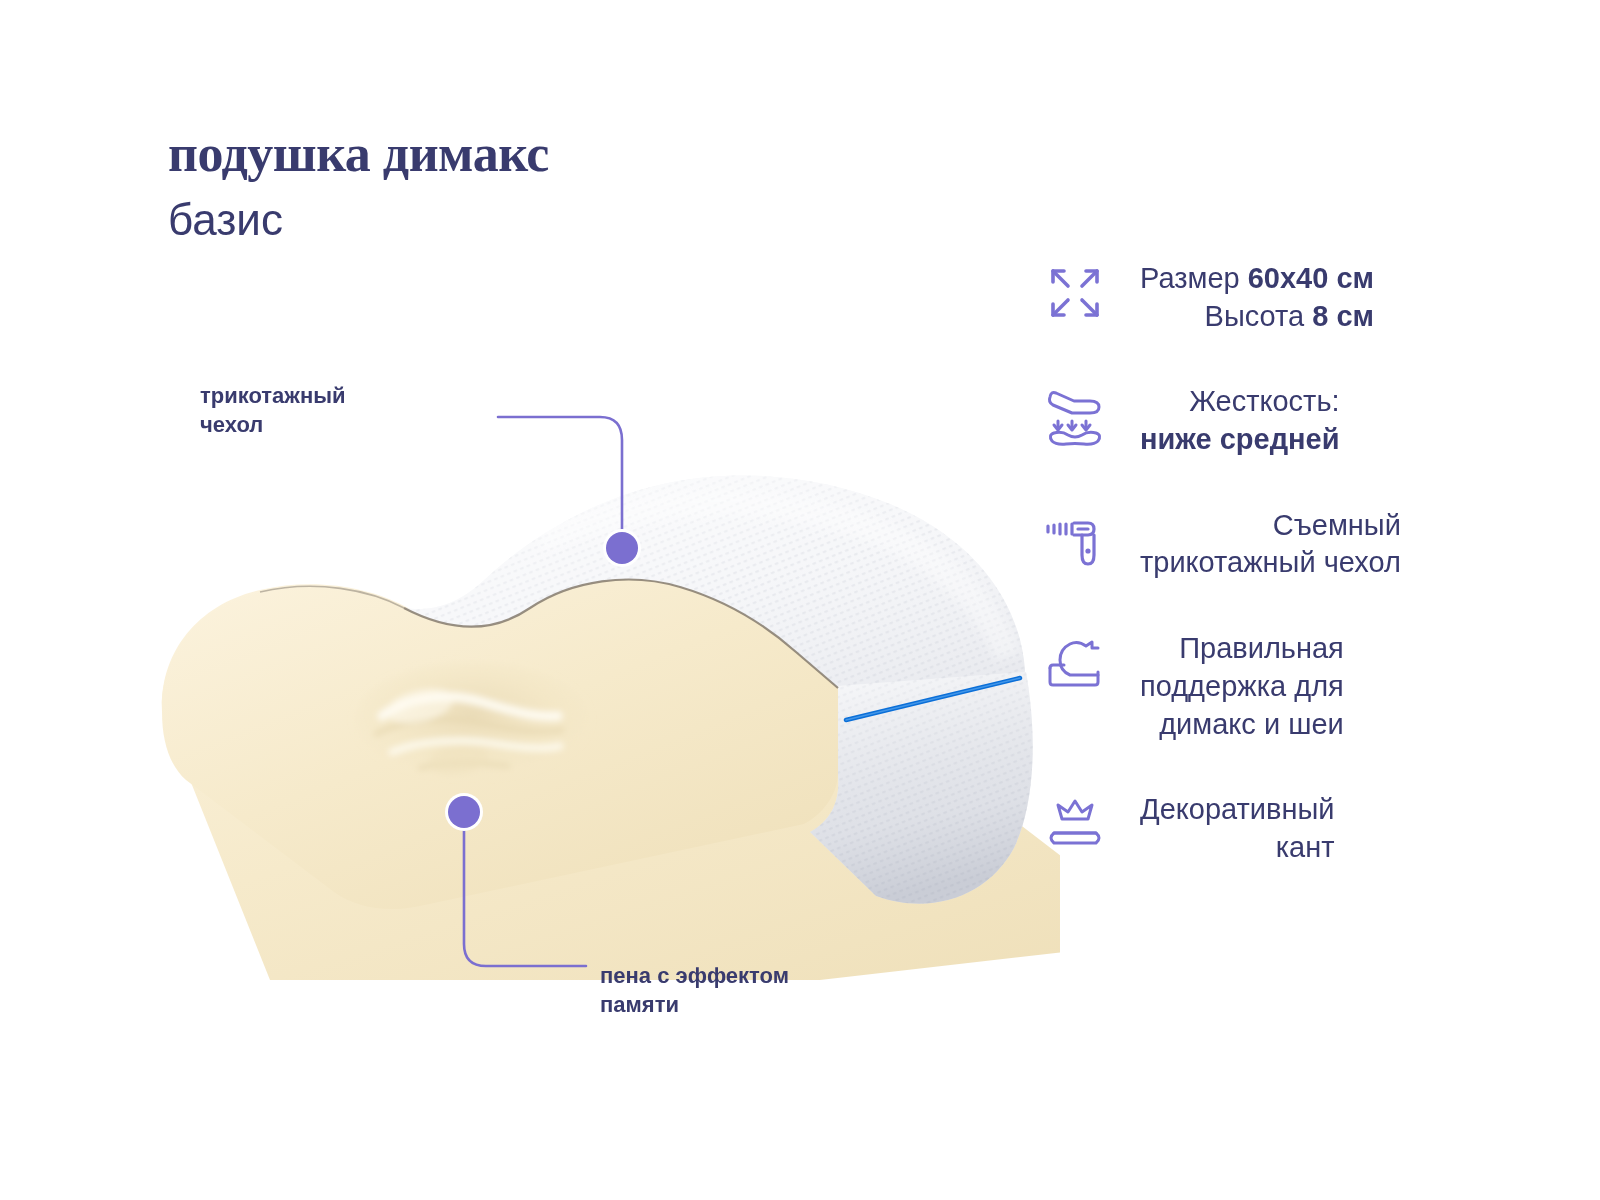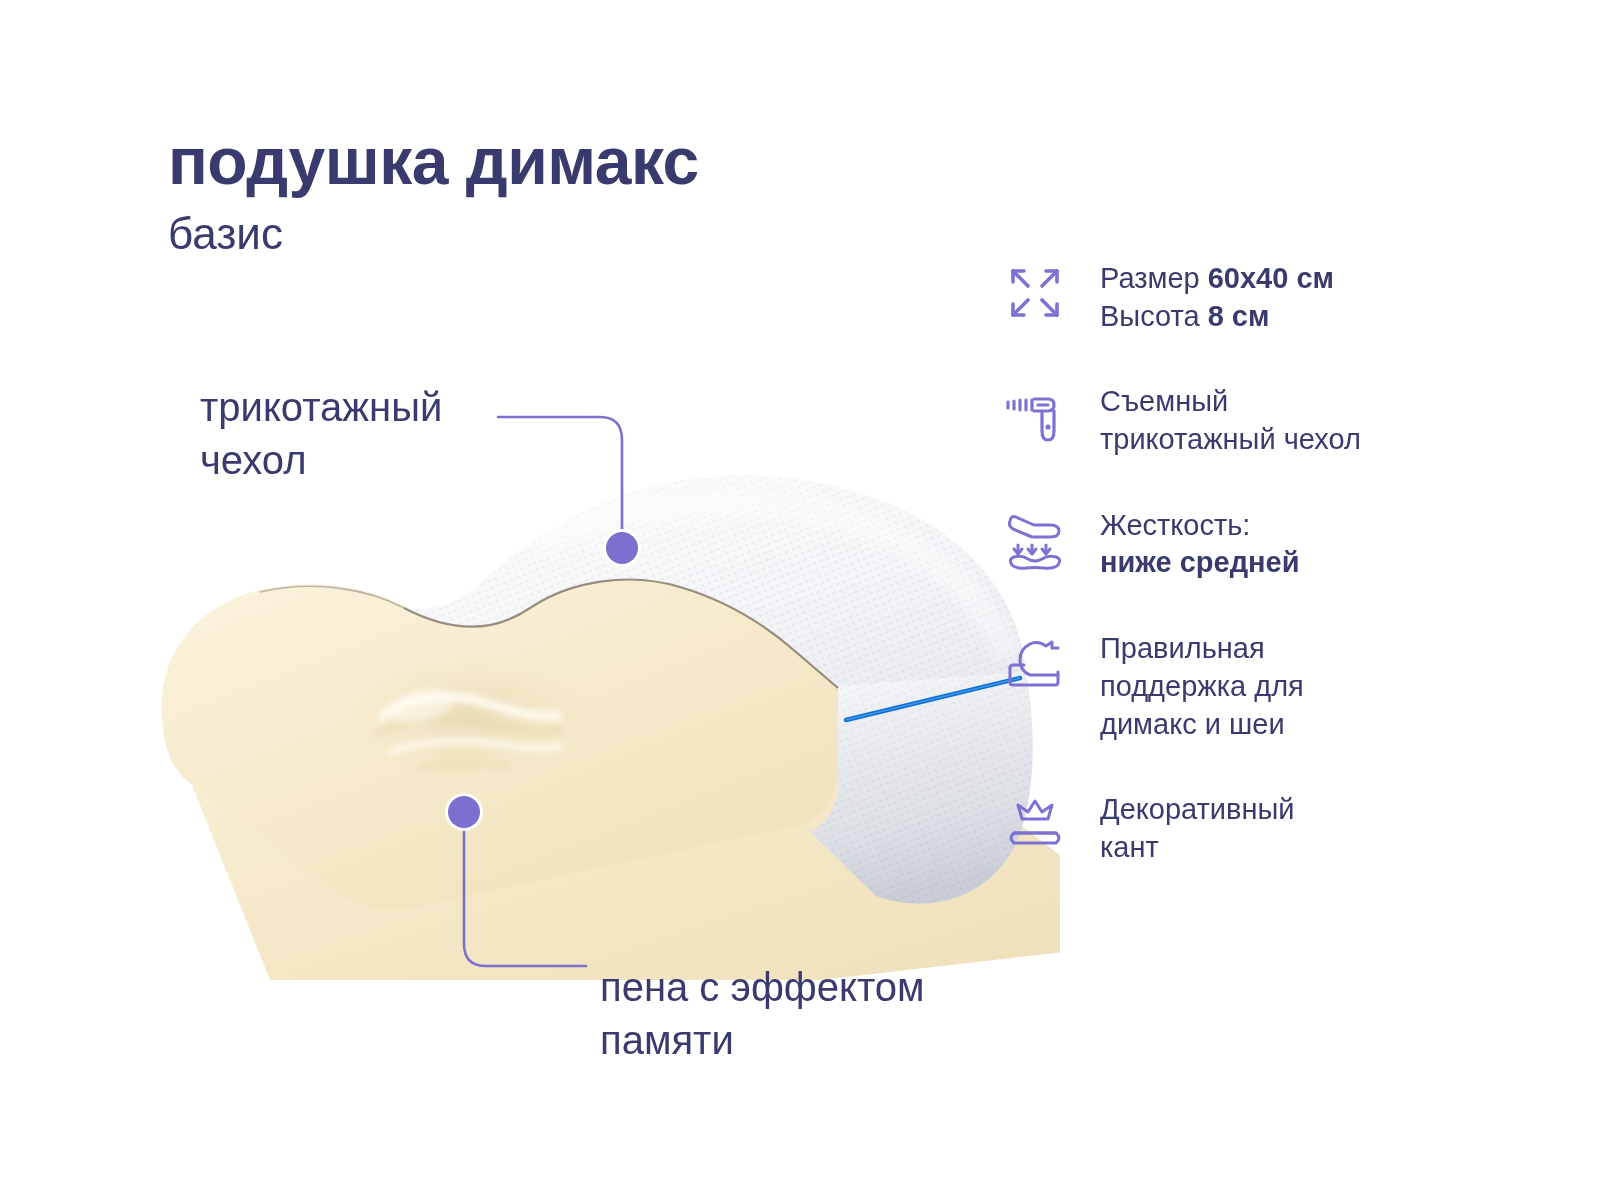--- a/index.html
+++ b/index.html
@@ -20,42 +20,44 @@
   }
 
   
   #title-block {
     position: absolute;
     left: 168px;
     top: 128px;
     width: 880px;
   }
   #product-title {
-    font-size: 66px;
+    font-size: 52px;
     font-weight: 700;
     line-height: 1.0;
     letter-spacing: -0.5px;
     color: #393B6E;
     margin: 0;
     white-space: nowrap;
+    font-family: Liberation Serif, serif;
   }
   #product-subtitle {
     font-size: 44px;
     font-weight: 400;
     line-height: 1.0;
     color: #393B6E;
     margin: 18px 0 0 0;
   }
 
   
   #features {
     position: absolute;
-    left: 1004px;
+    left: 1044px;
     top: 258px;
     width: 500px;
+    text-align: right;
   }
   .feature {
     display: flex;
     align-items: flex-start;
     margin-bottom: 46px;
   }
   .feature-icon {
     flex: 0 0 96px;
     width: 96px;
     display: flex;
@@ -78,24 +80,24 @@
     position: absolute;
     left: 120px;
     top: 420px;
     width: 940px;
     height: 560px;
   }
 
   
   .callout-text {
     position: absolute;
-    font-size: 40px;
+    font-size: 22px;
     line-height: 1.32;
     color: #393B6E;
-    font-weight: 400;
+    font-weight: 700;
   }
   #callout-cover-text {
     left: 200px;
     top: 381px;
     width: 330px;
   }
   #callout-foam-text {
     left: 600px;
     top: 917px;
     width: 400px;
@@ -322,20 +324,39 @@
           <span>Размер </span><b>60x40 см</b>
         </span>
         <span class="feature-line">
           <span>Высота </span><b>8 см</b>
         </span>
       </div>
     </div>
 
     <div class="feature">
       <div class="feature-icon">
+        <svg width="62" height="62" viewBox="0 0 62 62" xmlns="http://www.w3.org/2000/svg" fill="none" stroke="#7B72D4" stroke-width="3" stroke-linecap="round" stroke-linejoin="round">
+          <path d="M 6 12 Q 4 17, 9 20 L 28 28 L 46 28 Q 55 28, 55 22 Q 55 16, 46 16 L 30 16 L 12 8 Q 7 6, 6 12 Z"></path>
+          <path d="M 14 36 L 14 44"></path>
+            <path d="M 10 40 L 14 45 L 18 40"></path>
+          <path d="M 28 36 L 28 44"></path>
+            <path d="M 24 40 L 28 45 L 32 40"></path>
+          <path d="M 42 36 L 42 44"></path>
+            <path d="M 38 40 L 42 45 L 46 40"></path>
+          <path d="M 8 56 Q 4 50, 10 48 Q 18 46, 24 50 Q 31 54, 38 50 Q 44 46, 52 48 Q 58 50, 54 56 Q 50 60, 40 59 Q 31 58, 22 59 Q 12 60, 8 56 Z"></path>
+        </svg>
+      </div>
+      <div class="feature-text">
+        <span class="feature-line">Жесткость:</span>
+        <span class="feature-line"><b>ниже средней</b></span>
+      </div>
+    </div>
+
+    <div class="feature">
+      <div class="feature-icon">
         <svg width="62" height="62" viewBox="0 0 62 62" xmlns="http://www.w3.org/2000/svg" fill="none" stroke="#7B72D4" stroke-width="3.2" stroke-linecap="round" stroke-linejoin="round">
           <path d="M 4 17 L 4 23"></path>
             <path d="M 10 16 L 10 24"></path>
           <path d="M 16 15 L 16 25"></path>
             <path d="M 22 15 L 22 25"></path>
           <path d="M 28 15 L 28 25"></path>
           <path d="M 30 14 L 44 14 Q 50 14 50 20 Q 50 26 44 26 L 30 26"></path>
           <path d="M 34 20 L 44 20"></path>
           <path d="M 38 26 L 38 46 Q 38 55 44 55 Q 50 55 50 46 L 50 26"></path>
           <circle cx="44" cy="42" r="2.6" fill="#7B72D4" stroke="none"></circle>
@@ -343,39 +364,20 @@
       </div>
       <div class="feature-text">
         <span class="feature-line">Съемный</span>
         <span class="feature-line">трикотажный чехол</span>
       </div>
     </div>
 
     <div class="feature">
       <div class="feature-icon">
         <svg width="62" height="62" viewBox="0 0 62 62" xmlns="http://www.w3.org/2000/svg" fill="none" stroke="#7B72D4" stroke-width="3" stroke-linecap="round" stroke-linejoin="round">
-          <path d="M 6 12 Q 4 17, 9 20 L 28 28 L 46 28 Q 55 28, 55 22 Q 55 16, 46 16 L 30 16 L 12 8 Q 7 6, 6 12 Z"></path>
-          <path d="M 14 36 L 14 44"></path>
-            <path d="M 10 40 L 14 45 L 18 40"></path>
-          <path d="M 28 36 L 28 44"></path>
-            <path d="M 24 40 L 28 45 L 32 40"></path>
-          <path d="M 42 36 L 42 44"></path>
-            <path d="M 38 40 L 42 45 L 46 40"></path>
-          <path d="M 8 56 Q 4 50, 10 48 Q 18 46, 24 50 Q 31 54, 38 50 Q 44 46, 52 48 Q 58 50, 54 56 Q 50 60, 40 59 Q 31 58, 22 59 Q 12 60, 8 56 Z"></path>
-        </svg>
-      </div>
-      <div class="feature-text">
-        <span class="feature-line">Жесткость:</span>
-        <span class="feature-line"><b>ниже средней</b></span>
-      </div>
-    </div>
-
-    <div class="feature">
-      <div class="feature-icon">
-        <svg width="62" height="62" viewBox="0 0 62 62" xmlns="http://www.w3.org/2000/svg" fill="none" stroke="#7B72D4" stroke-width="3" stroke-linecap="round" stroke-linejoin="round">
           <path d="M 54 16 L 48 16 L 48 10 L 42 14 Q 34 8, 26 12 Q 16 17, 16 28 Q 16 39, 26 43 L 54 43"></path>
           <path d="M 6 36 Q 6 33, 9 33 L 20 33"></path>
           <path d="M 6 36 L 6 50 Q 6 53, 9 53 L 51 53 Q 54 53, 54 50 L 54 40"></path>
         </svg>
       </div>
       <div class="feature-text">
         <span class="feature-line">Правильная</span>
         <span class="feature-line">поддержка для</span>
         <span class="feature-line">димакс и шеи</span>
       </div>

